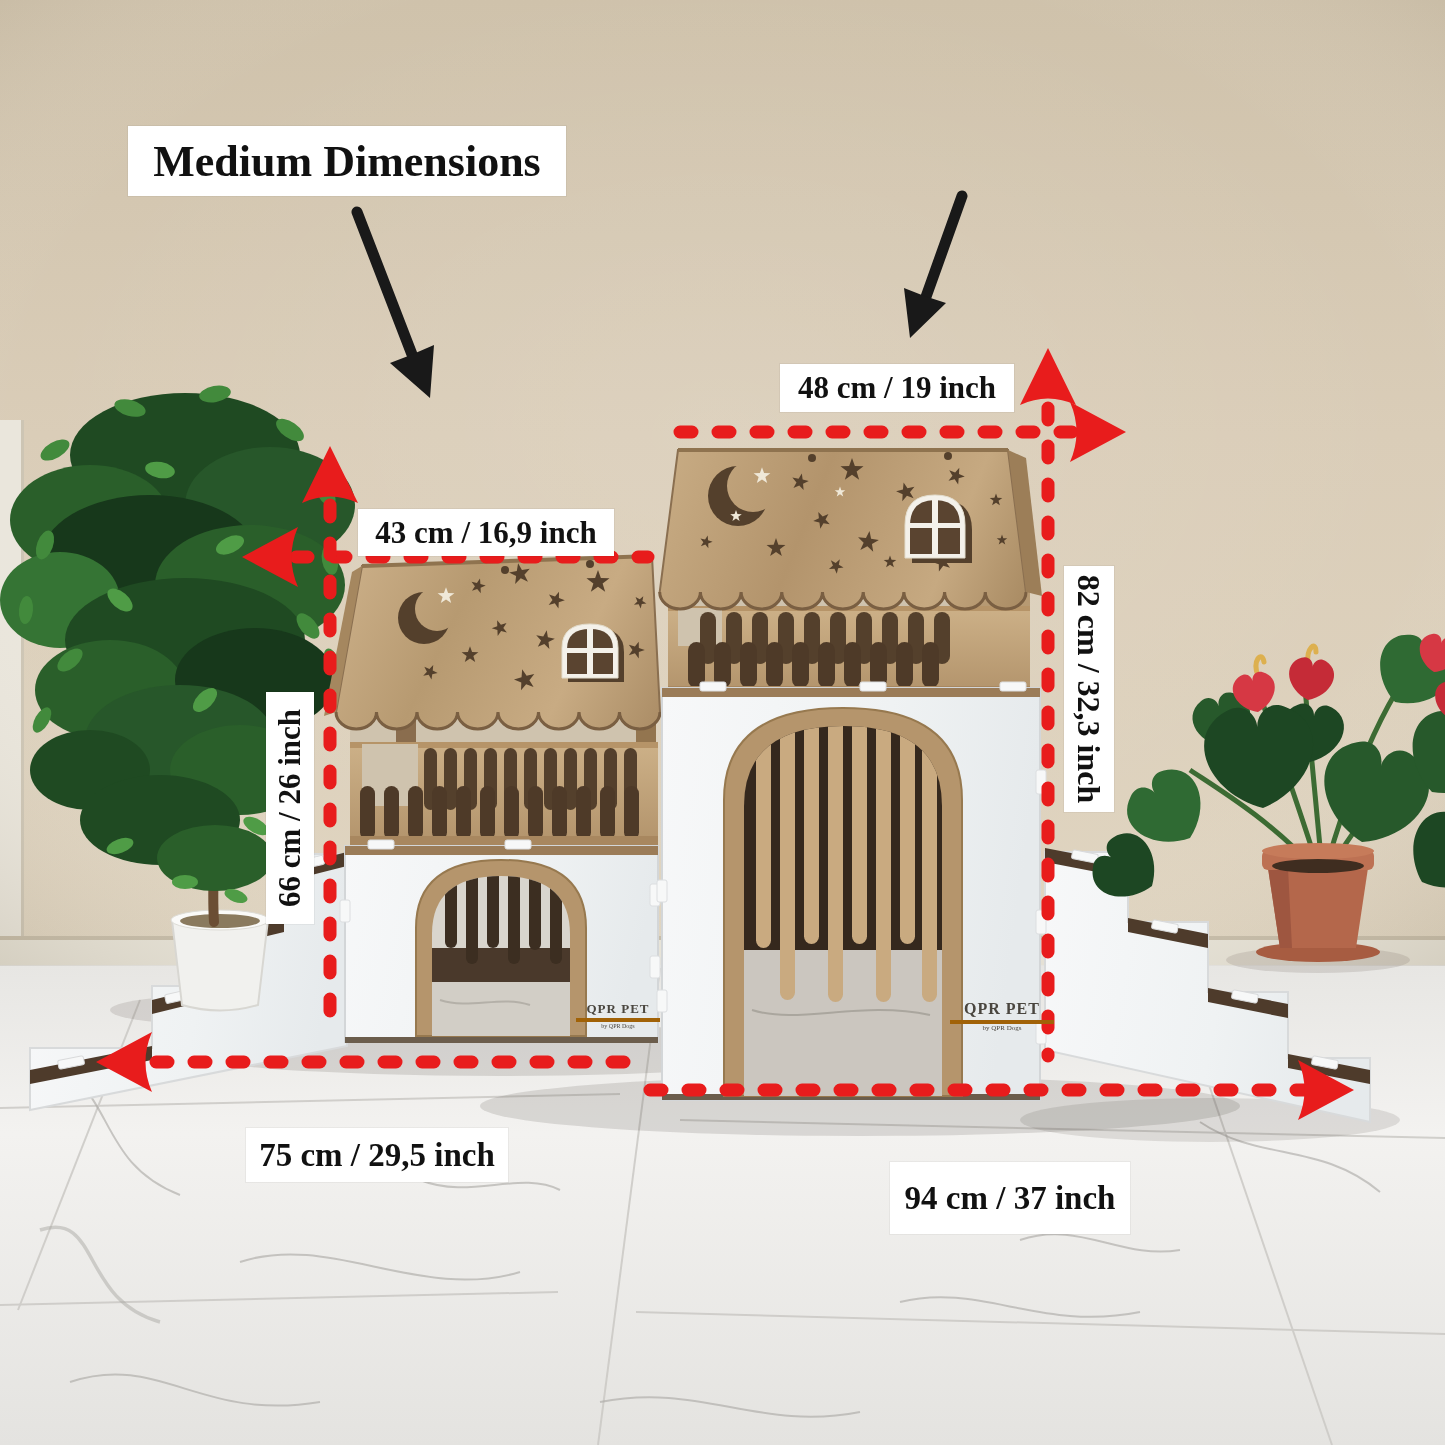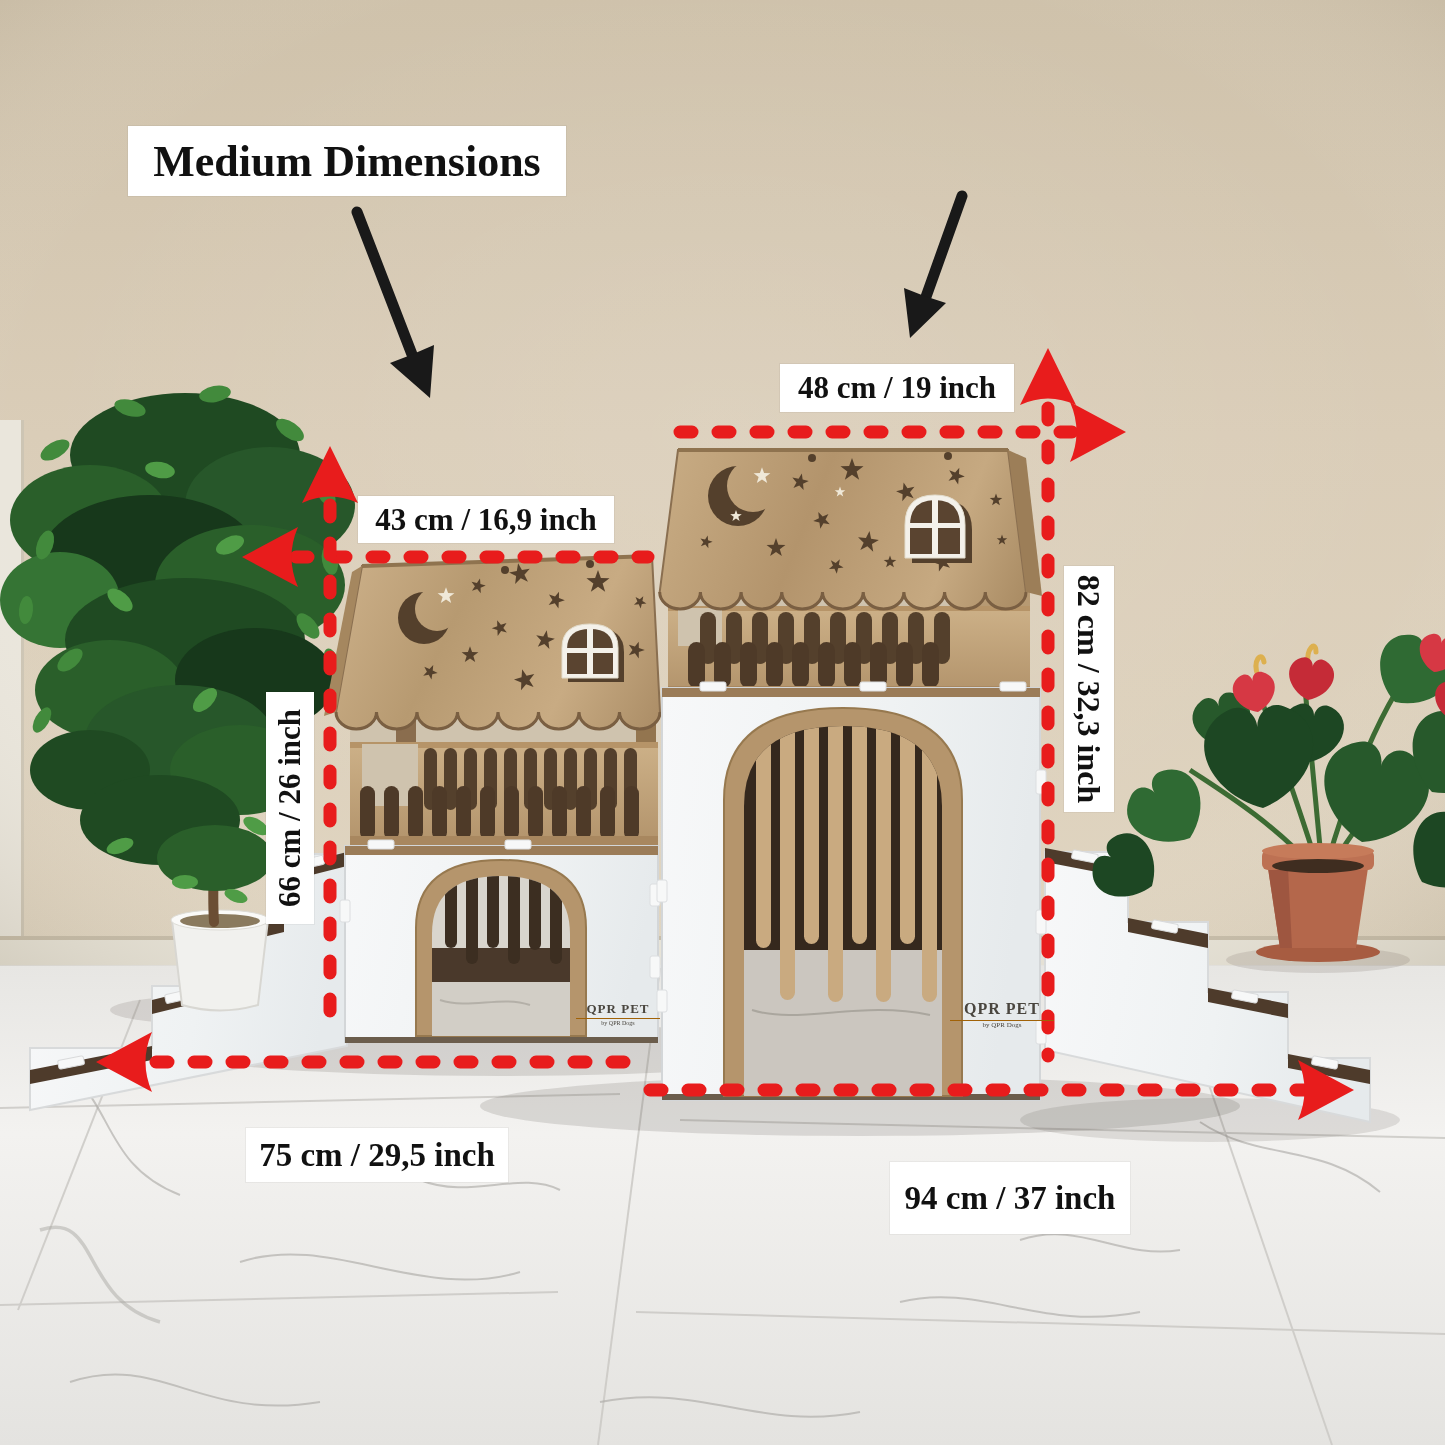--- a/index.html
+++ b/index.html
@@ -12,30 +12,30 @@
   .lbl{
     position:absolute;background:#fff;color:#111;
     font-weight:bold;text-align:center;
     display:flex;align-items:center;justify-content:center;
     white-space:nowrap;box-shadow:0 0 0 1px rgba(0,0,0,0.04);
     z-index:5;
   }
   .lbl.title-m{left:128px;top:126px;width:438px;height:70px;font-size:44px;}
   .lbl.title-xl{left:703px;top:88px;width:532px;height:74px;font-size:47px;}
   .lbl.dim-48{left:760px;top:364px;width:234px;height:48px;font-size:31px;margin-left:20px;}
-  .lbl.dim-43{left:358px;top:496px;width:256px;height:47px;font-size:31px;}
+  .lbl.dim-43{left:358px;top:509px;width:256px;height:47px;font-size:31px;}
   .lbl.dim-66{left:174px;top:784px;width:232px;height:48px;font-size:31px;transform:rotate(-90deg);}
   .lbl.dim-82{left:966px;top:664px;width:246px;height:50px;font-size:32px;transform:rotate(90deg);}
   .lbl.dim-75{left:246px;top:1128px;width:262px;height:54px;font-size:33px;font-family:Liberation Serif, serif;}
   .lbl.dim-94{left:890px;top:1162px;width:240px;height:72px;font-size:33px;}
   .logo{
     position:absolute;color:#4a463f;text-align:center;z-index:4;
     font-weight:bold;letter-spacing:1px;line-height:1.1;
   }
-  .logo .main{display:block;border-bottom:1px solid #a16207;padding-bottom:2px;}
+  .logo .main{display:block;border-bottom:4px solid #a16207;padding-bottom:2px;}
   .logo .sub{display:block;font-weight:normal;letter-spacing:0;margin-top:1px;}
   .logo-m{left:576px;top:1002px;width:84px;}
   .logo-m .main{font-size:13px;}
   .logo-m .sub{font-size:6px;}
   .logo-xl{left:950px;top:1000px;width:104px;}
   .logo-xl .main{font-size:16px;}
   .logo-xl .sub{font-size:7px;}
 </style>
 </head>
 <body>

